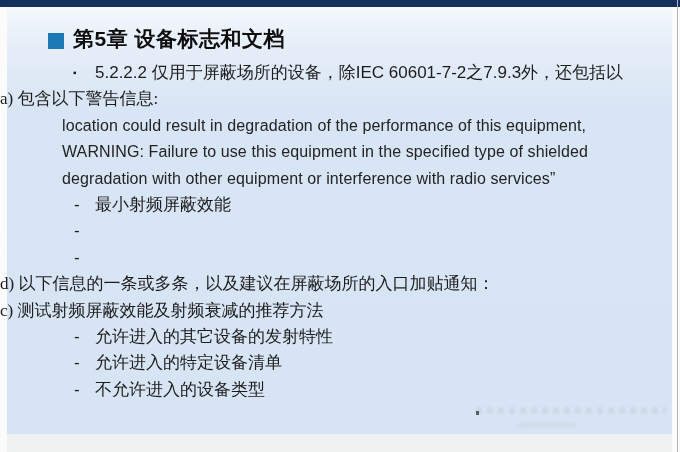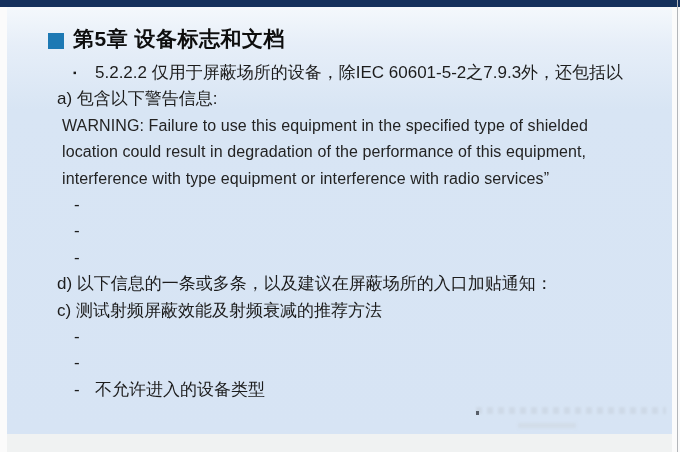--- a/index.html
+++ b/index.html
@@ -40,21 +40,21 @@
     position:absolute;left:0;top:60px;width:680px;z-index:2;
   }
   .line{
     position:relative;height:26.4px;line-height:26.4px;
     font-size:17px;color:var(--text,#1c1c1c);white-space:nowrap;
   }
   .line .marker{position:absolute;left:72px;top:0;}
   .k-bullet .marker{font-size:10px;left:73px;}
   .k-dash .marker{left:74px;font-size:17px;}
   .k-bullet .txt,.k-cont .txt,.k-dash .txt{padding-left:95px;display:inline-block;}
-  .k-label .txt{padding-left:57px;display:inline-block;}
+  .k-label .txt{display:inline-block;font-family:Liberation Serif, serif;}
   .k-para-en .txt{
     padding-left:62px;display:inline-block;
     font-size:16px;letter-spacing:0.1px;color:#232323;
   }
   .watermark{
     position:absolute;left:476px;top:403px;width:192px;height:26px;z-index:4;
     pointer-events:none;
   }
   .watermark .smudge1{
     position:absolute;left:0;top:4px;width:190px;height:7px;
@@ -77,32 +77,32 @@
 <div class="slide-panel"></div>
 <div class="bottom-strip"></div>
 <div class="right-edge-line"></div>
 
 <div class="title-row">
   <div class="title-square"></div>
   <div class="page-title">第5章 设备标志和文档</div>
 </div>
 
 <div class="content">
-    <div class="line k-bullet"><span class="marker">▪</span><span class="txt">5.2.2.2 仅用于屏蔽场所的设备，除IEC 60601-5-2之7.9.3外，还包括以</span></div>
+    <div class="line k-bullet"><span class="marker">▪</span><span class="txt">5.2.2.2 仅用于屏蔽场所的设备，除IEC 60601-7-2之7.9.3外，还包括以</span></div>
     <div class="line k-label"><span class="txt">a) 包含以下警告信息:</span></div>
+    <div class="line k-para-en"><span class="txt">location could result in degradation of the performance of this equipment,</span></div>
     <div class="line k-para-en"><span class="txt">WARNING: Failure to use this equipment in the specified type of shielded</span></div>
-    <div class="line k-para-en"><span class="txt">location could result in degradation of the performance of this equipment,</span></div>
-    <div class="line k-para-en"><span class="txt">interference with type equipment or interference with radio services”</span></div>
-    <div class="line k-dash"><span class="marker">-</span></div>
+    <div class="line k-para-en"><span class="txt">degradation with other equipment or interference with radio services”</span></div>
+    <div class="line k-dash"><span class="marker">-</span><span class="txt">最小射频屏蔽效能</span></div>
     <div class="line k-dash"><span class="marker">-</span></div>
     <div class="line k-dash"><span class="marker">-</span></div>
     <div class="line k-label"><span class="txt">d) 以下信息的一条或多条，以及建议在屏蔽场所的入口加贴通知：</span></div>
     <div class="line k-label"><span class="txt">c) 测试射频屏蔽效能及射频衰减的推荐方法</span></div>
-    <div class="line k-dash"><span class="marker">-</span></div>
-    <div class="line k-dash"><span class="marker">-</span></div>
+    <div class="line k-dash"><span class="marker">-</span><span class="txt">允许进入的其它设备的发射特性</span></div>
+    <div class="line k-dash"><span class="marker">-</span><span class="txt">允许进入的特定设备清单</span></div>
     <div class="line k-dash"><span class="marker">-</span><span class="txt">不允许进入的设备类型</span></div>
   </div>
 
 <div class="watermark">
   <div class="smudge1"></div>
   <div class="smudge2"></div>
   <div class="speck"></div>
 </div>
 
 </body></html>

